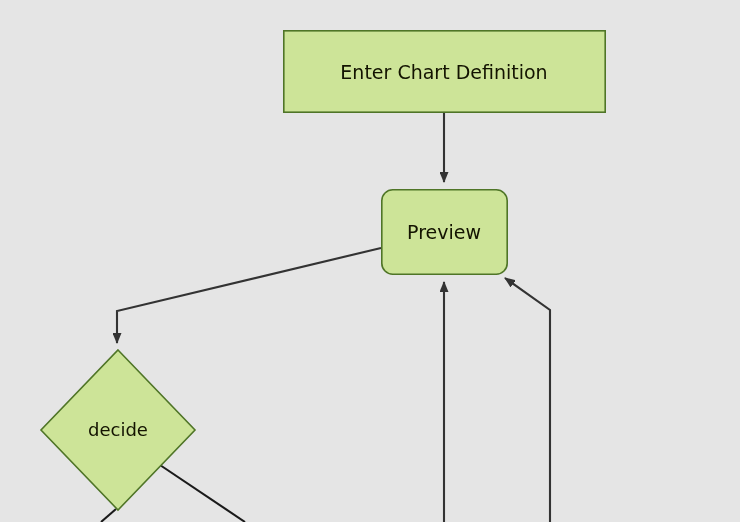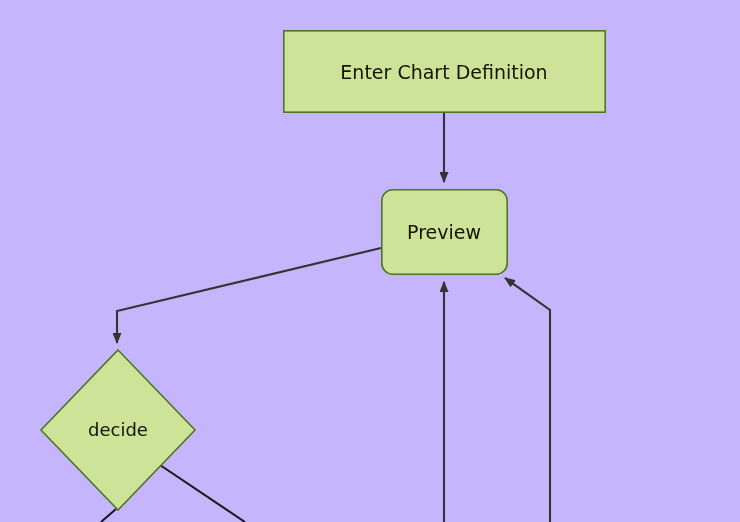--- a/index.html
+++ b/index.html
@@ -10,21 +10,21 @@
   body {
     width: 740px;
     height: 522px;
     overflow: hidden;
     font-family: "DejaVu Sans", "Liberation Sans", sans-serif;
   }
   #diagram-root {
     position: relative;
     width: 740px;
     height: 522px;
-    background: #c4b5fd;
+    background: #e5e5e5;
   }
   #flow-svg {
     position: absolute;
     left: 0;
     top: 0;
     width: 740px;
     height: 522px;
     display: block;
   }
   .node-shape {

